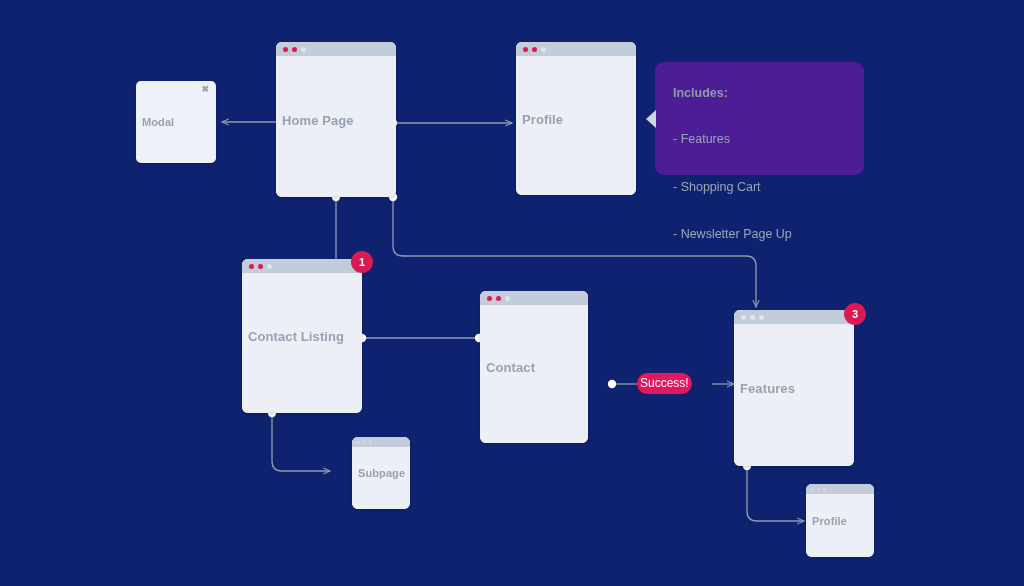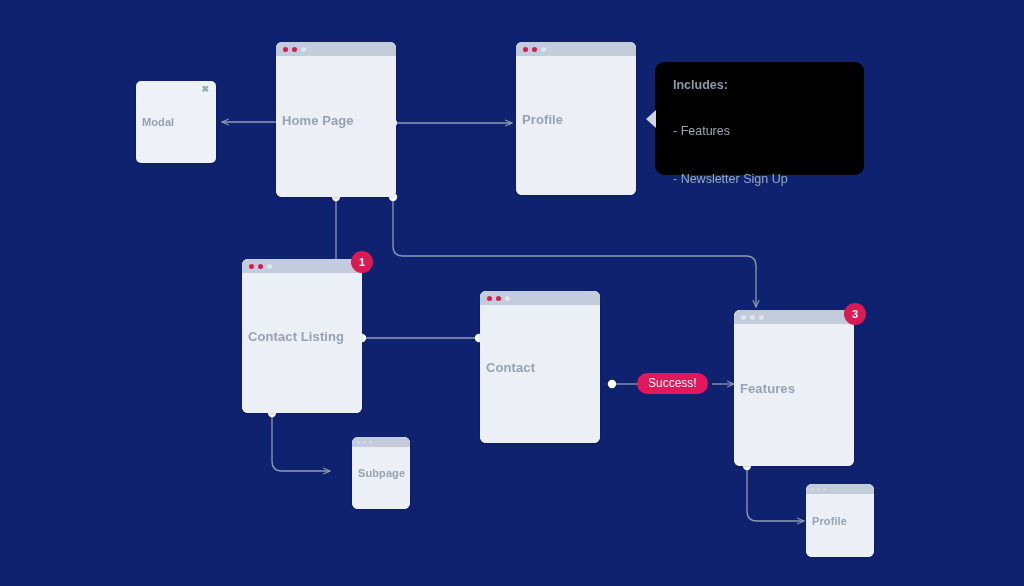--- a/index.html
+++ b/index.html
@@ -100,32 +100,32 @@
   }
 
   
   .pill {
     position: absolute;
     background: #e2185c;
     color: #ffffff;
     border-radius: 11px;
     font-size: 12px;
     font-weight: normal;
-    padding: 4px 11px 5px;
+    padding: 4px 3px 5px;
     line-height: 1;
     white-space: nowrap;
     z-index: 4;
   }
 
   
   .callout {
     position: absolute;
-    background: #000000;
+    background: #4c1d95;
     border-radius: 9px;
-    padding: 16px 18px;
+    padding: 24px 18px;
     box-sizing: border-box;
   }
   .callout-arrow {
     position: absolute;
     left: -9px;
     top: 50%;
     margin-top: -9px;
     width: 0; height: 0;
     border-top: 9px solid transparent;
     border-bottom: 9px solid transparent;
@@ -212,36 +212,37 @@
         <span class="dot pale"></span>
       </div>
       <div class="node-label">Profile</div>
     </div>
   </div>
 
   <div class="callout" style="left:655px; top:62px; width:209px; height:113px;">
     <div class="callout-arrow"></div>
     <div class="callout-title">Includes:</div>
     <div class="callout-item">- Features</div>
-    <div class="callout-item">- Newsletter Sign Up</div>
+    <div class="callout-item">- Shopping Cart</div>
+    <div class="callout-item">- Newsletter Page Up</div>
   </div>
 
   <div class="node" style="left:242px; top:259px; width:120px; height:154px;">
     <div class="node-inner">
       <div class="titlebar">
         <span class="dot"></span>
         <span class="dot"></span>
         <span class="dot pale"></span>
       </div>
       <div class="node-label">Contact Listing</div>
     </div>
     <div class="badge" style="right:-11px; top:-8px;">1</div>
   </div>
 
-  <div class="node" style="left:480px; top:291px; width:120px; height:152px;">
+  <div class="node" style="left:480px; top:291px; width:108px; height:152px;">
     <div class="node-inner">
       <div class="titlebar">
         <span class="dot"></span>
         <span class="dot"></span>
         <span class="dot pale"></span>
       </div>
       <div class="node-label">Contact</div>
     </div>
   </div>
 

